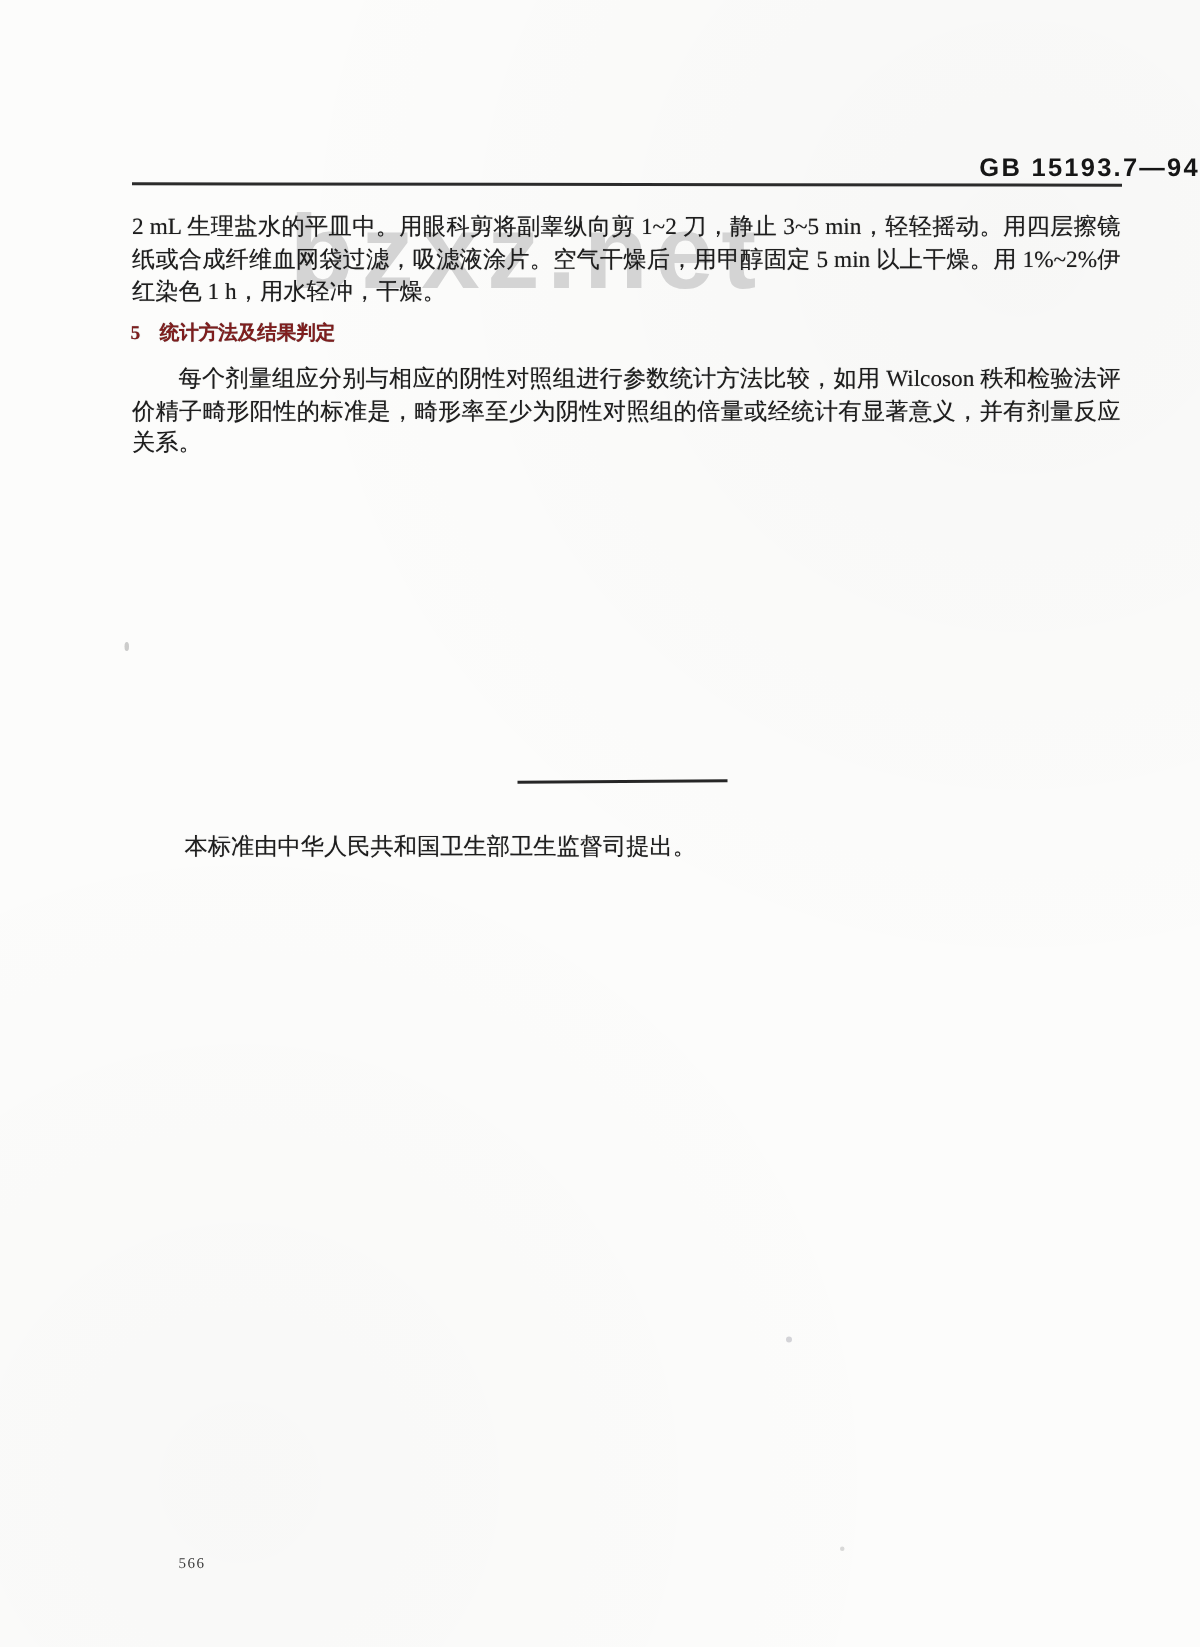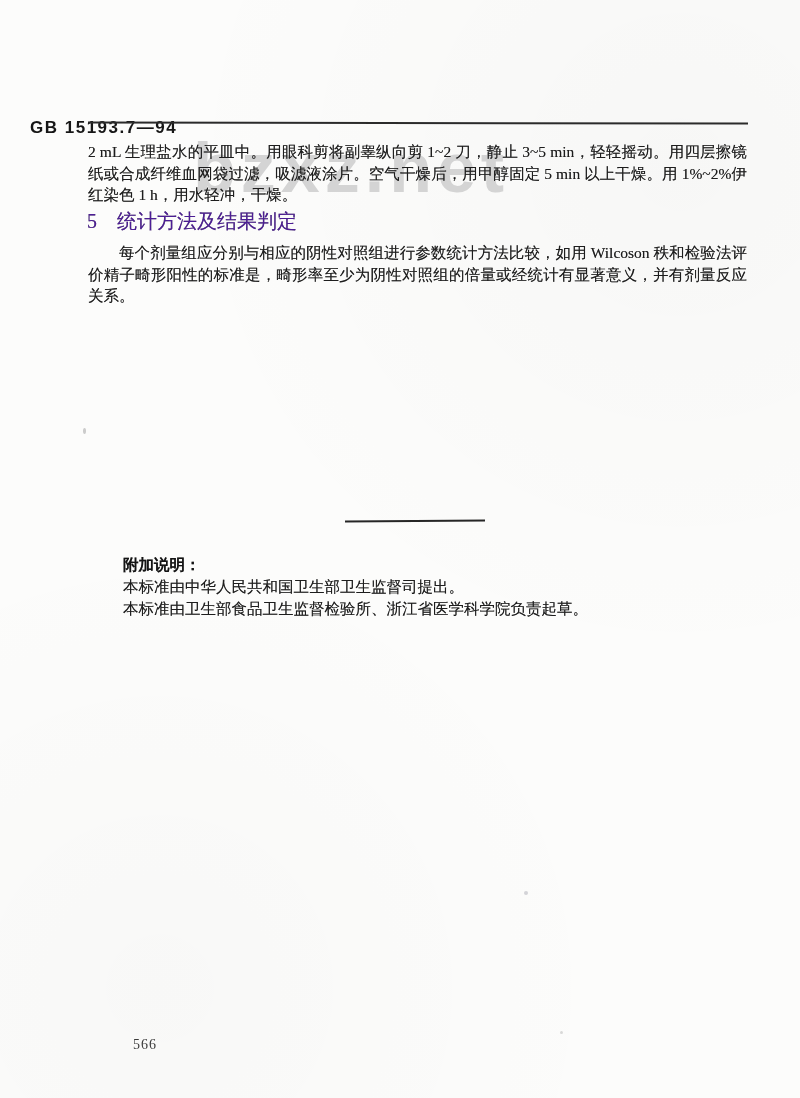--- a/index.html
+++ b/index.html
@@ -20,58 +20,57 @@
   }
   .watermark{
     position:absolute;left:193px;top:138px;
     font-family:Liberation Sans, sans-serif;
     font-weight:bold;font-size:70px;line-height:60px;
     letter-spacing:5px;color:#d4d4d4;
     z-index:1;user-select:none;white-space:nowrap;
   }
   .doc-header{
     position:absolute;top:102px;left:0;right:0;
-    text-align:left;padding-left:30px;
+    text-align:right;padding-left:30px;
     font-weight:bold;font-size:17px;letter-spacing:1.5px;
     color:#161616;z-index:2;
     font-family:"Liberation Sans","DejaVu Sans",sans-serif;
-    margin-top:16px;
   }
   .header-rule{
     position:absolute;top:122px;left:88px;width:660px;height:2px;
     background:#2b2b2b;z-index:2;transform:rotate(0.08deg);
   }
   .body-text{
     position:absolute;top:140px;left:87px;width:661px;z-index:2;
     font-size:15.5px;line-height:21.5px;
     text-shadow:0 0 0.5px rgba(20,20,20,0.55);
   }
   .para{margin:1px;text-align:justify;}
   .para.indent{text-indent:2em;}
   .clause-num{font-weight:bold;margin-right:0.6em;}
   .clause-title{font-weight:bold;}
   .section-heading{
-    margin:5px 0 10px 0;font-size:20px;font-weight:normal;
-    line-height:21.5px;color:#4c1d95;
+    margin:5px 0 10px 0;font-size:13px;font-weight:bold;
+    line-height:21.5px;color:#7f1d1d;
   }
   .section-heading .sec-num{margin-right:1em;}
   .separator-rule{
     position:absolute;top:520px;left:345px;width:140px;height:2px;
     background:#262626;z-index:2;transform:rotate(-0.4deg);
   }
   .appendix{
     position:absolute;top:554px;left:123px;width:600px;z-index:2;
     font-size:15.5px;line-height:22px;
     text-shadow:0 0 0.5px rgba(20,20,20,0.55);
   }
   .appendix-heading{font-weight:bold;color:#141414;}
   .appendix-line{white-space:nowrap;}
   .page-number{
-    position:absolute;top:1037px;left:133px;z-index:2;
-    font-size:14px;letter-spacing:1px;color:#3a3a3a;
+    position:absolute;top:1037px;left:119px;z-index:2;
+    font-size:10px;letter-spacing:1px;color:#3a3a3a;
   }
   .speck{position:absolute;border-radius:50%;background:rgba(60,60,60,0.25);z-index:1;}
   .speck.s1{left:83px;top:428px;width:3px;height:6px;}
   .speck.s2{left:524px;top:891px;width:4px;height:4px;background:rgba(90,90,110,0.25);}
   .speck.s3{left:560px;top:1031px;width:3px;height:3px;background:rgba(60,60,60,0.18);}
 </style>
 </head>
 <body>
 
 <div class="page">
@@ -83,23 +82,21 @@
 
   <div class="body-text">
     <p class="para">2 mL 生理盐水的平皿中。用眼科剪将副睾纵向剪 1~2 刀，静止 3~5 min，轻轻摇动。用四层擦镜纸或合成纤维血网袋过滤，吸滤液涂片。空气干燥后，用甲醇固定 5 min 以上干燥。用 1%~2%伊红染色 1 h，用水轻冲，干燥。</p>
     <h2 class="section-heading"><span class="sec-num">5</span><span class="sec-title">统计方法及结果判定</span></h2>
     <p class="para indent">每个剂量组应分别与相应的阴性对照组进行参数统计方法比较，如用 Wilcoson 秩和检验法评价精子畸形阳性的标准是，畸形率至少为阴性对照组的倍量或经统计有显著意义，并有剂量反应关系。</p>
   </div>
 
   <div class="separator-rule"></div>
 
   <div class="appendix">
-    <div class="appendix-heading">附加说明：</div>
     <div class="appendix-line">本标准由中华人民共和国卫生部卫生监督司提出。</div>
-    <div class="appendix-line">本标准由卫生部食品卫生监督检验所、浙江省医学科学院负责起草。</div>
   </div>
 
   <div class="page-number">566</div>
 
   <div class="speck s1"></div>
   <div class="speck s2"></div>
   <div class="speck s3"></div>
 
 </div>
 

